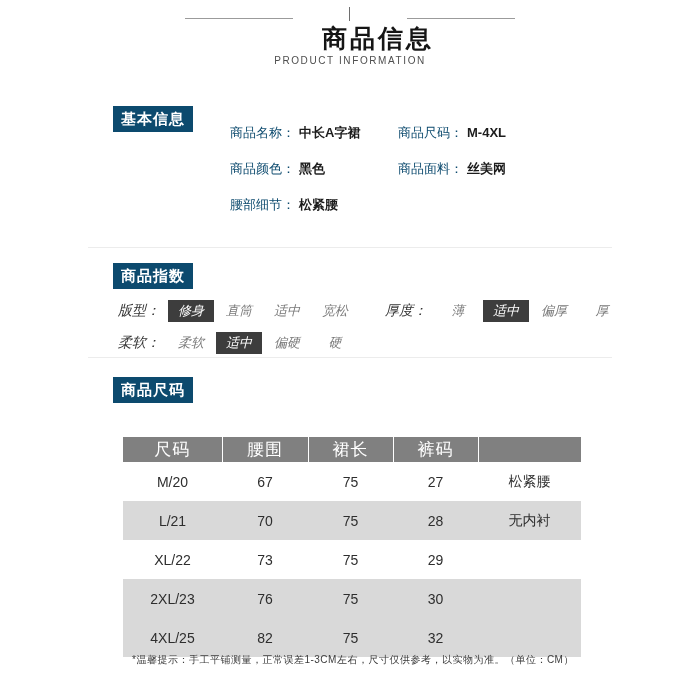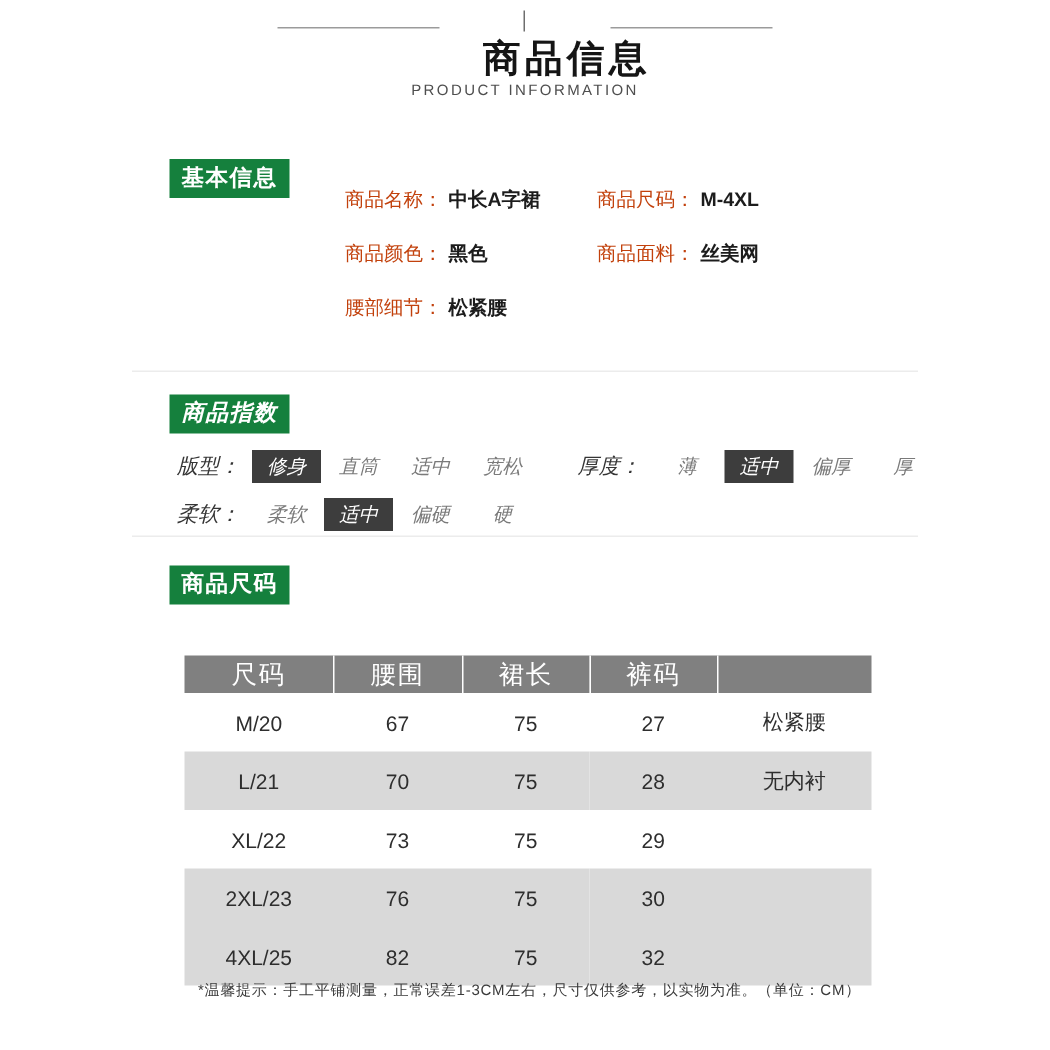--- a/index.html
+++ b/index.html
@@ -19,36 +19,36 @@
     position:absolute; top:22px; left:0; width:700px; text-align:center;
     font-size:25px; font-weight:bold; color:#151515; letter-spacing:3px;margin-left:28px;
   }
   .sub-title {
     position:absolute; top:55px; left:0; width:700px; text-align:center;
     font-size:10px; color:#4e4e4e; letter-spacing:1.6px;
   }
 
   
   .badge {
-    position:absolute; left:113px; background:#15803d; color:#ffffff;
+    position:absolute; left:113px; background:#0c4a6e; color:#ffffff;
     font-size:15px; font-weight:bold; letter-spacing:1px;
     padding:4px 8px; line-height:18px;
   }
   #badge-basic { top:106px; }
-  #badge-index { top:263px;font-style:italic; }
+  #badge-index { top:263px; }
   #badge-size  { top:377px; }
 
   
   .basic-grid {
     position:absolute; left:230px; top:124px;
     display:grid; grid-template-columns:168px auto; row-gap:18px;
     font-size:13px; line-height:18px;
   }
   .field { white-space:nowrap; }
-  .flabel { color:#c2410c; }
+  .flabel { color:#0c4a6e; }
   .fvalue { color:#1c1c1c; font-weight:bold; margin-left:4px; }
 
   
   .divider { position:absolute; left:88px; width:524px; height:1px; background:#ececec; }
   #divider-1 { top:247px; }
   #divider-2 { top:357px; }
 
   
   .index-grid {
     position:absolute; left:118px; top:300px;

